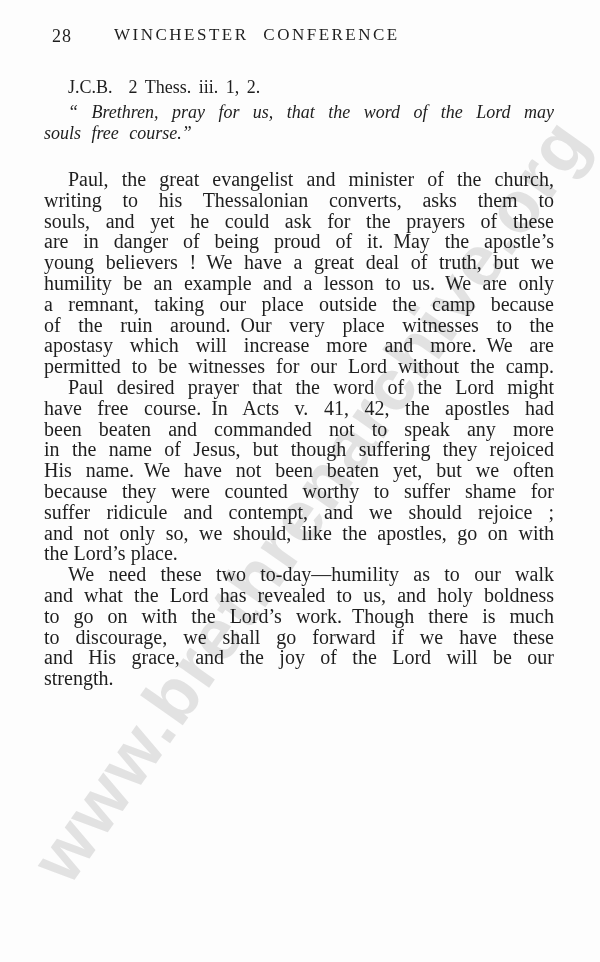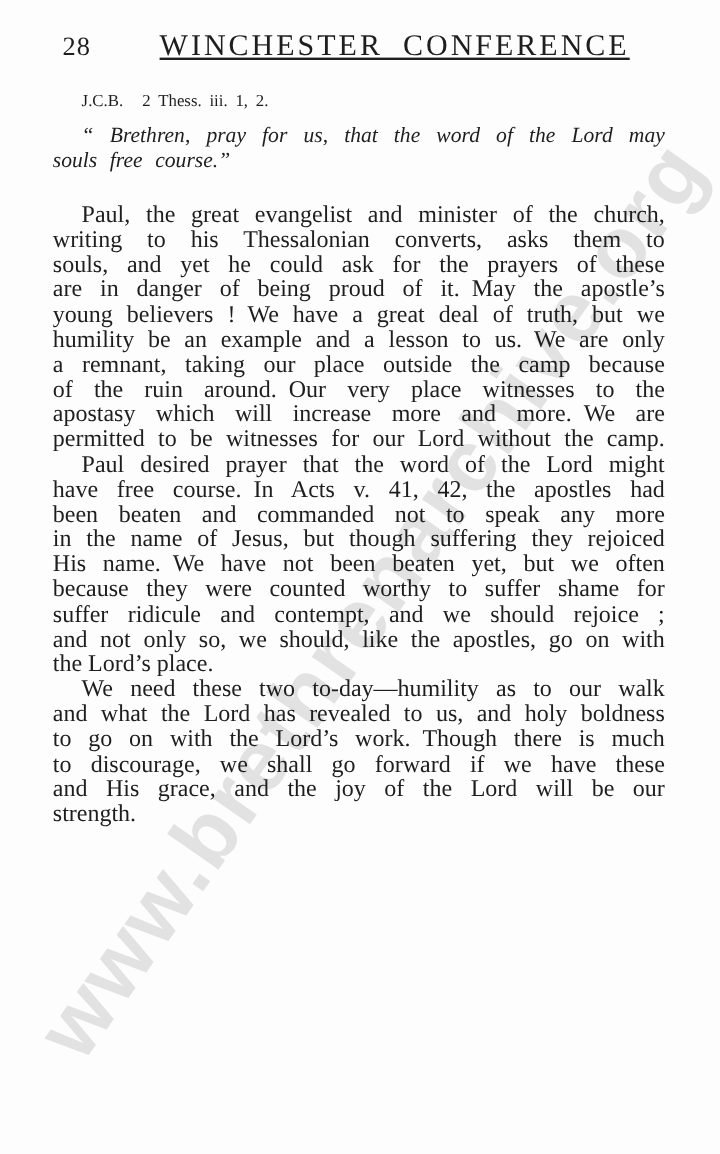--- a/index.html
+++ b/index.html
@@ -23,37 +23,36 @@
     letter-spacing: 2px;
     color: #e2e2e2;
     white-space: nowrap;
     z-index: 0;
     user-select: none;
   }
   .content { position: absolute; inset: 0; z-index: 1; }
   .pagenum {
     position: absolute;
     left: 52px; top: 26px;
-    font-size: 22px;
+    font-size: 18px;
     letter-spacing: 1px;
   }
   .running-title {
     position: absolute;
-    left: 133px; top: 25px;
-    font-size: 25px;
+    left: 114px; top: 25px;
+    font-size: 17px;
     letter-spacing: 2.5px;
     word-spacing: 8px;
     white-space: nowrap;
-    text-decoration: underline;
   }
   .refline {
     position: absolute;
     left: 44px; top: 77px;
     width: 510px;
-    font-size: 14px;
+    font-size: 18px;
     text-indent: 24px;
     word-spacing: 3px;
   }
   .refgap { display: inline-block; width: 16px; }
   .quote {
     position: absolute;
     left: 44px; top: 102px;
     width: 510px;
     font-size: 18px;
     font-style: italic;

